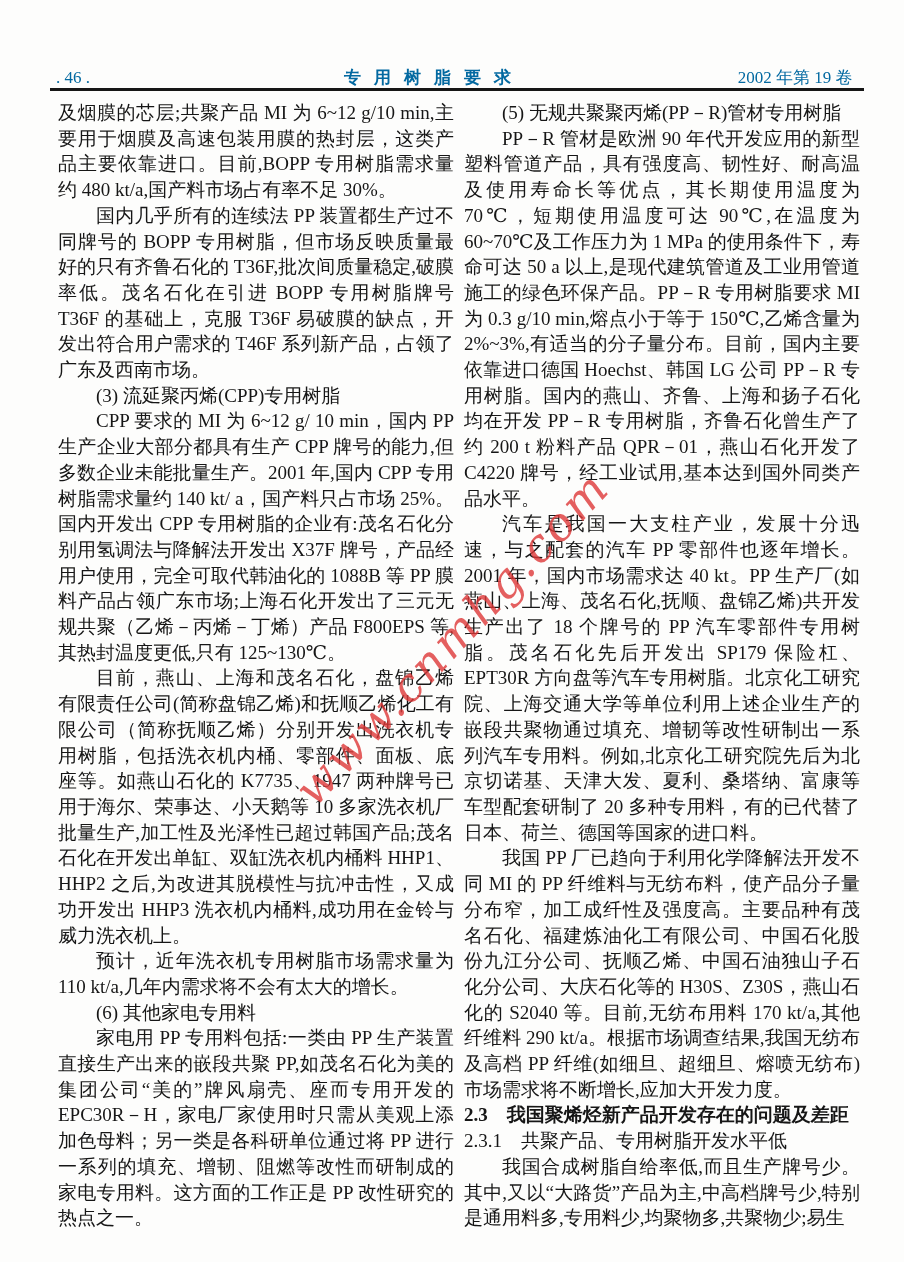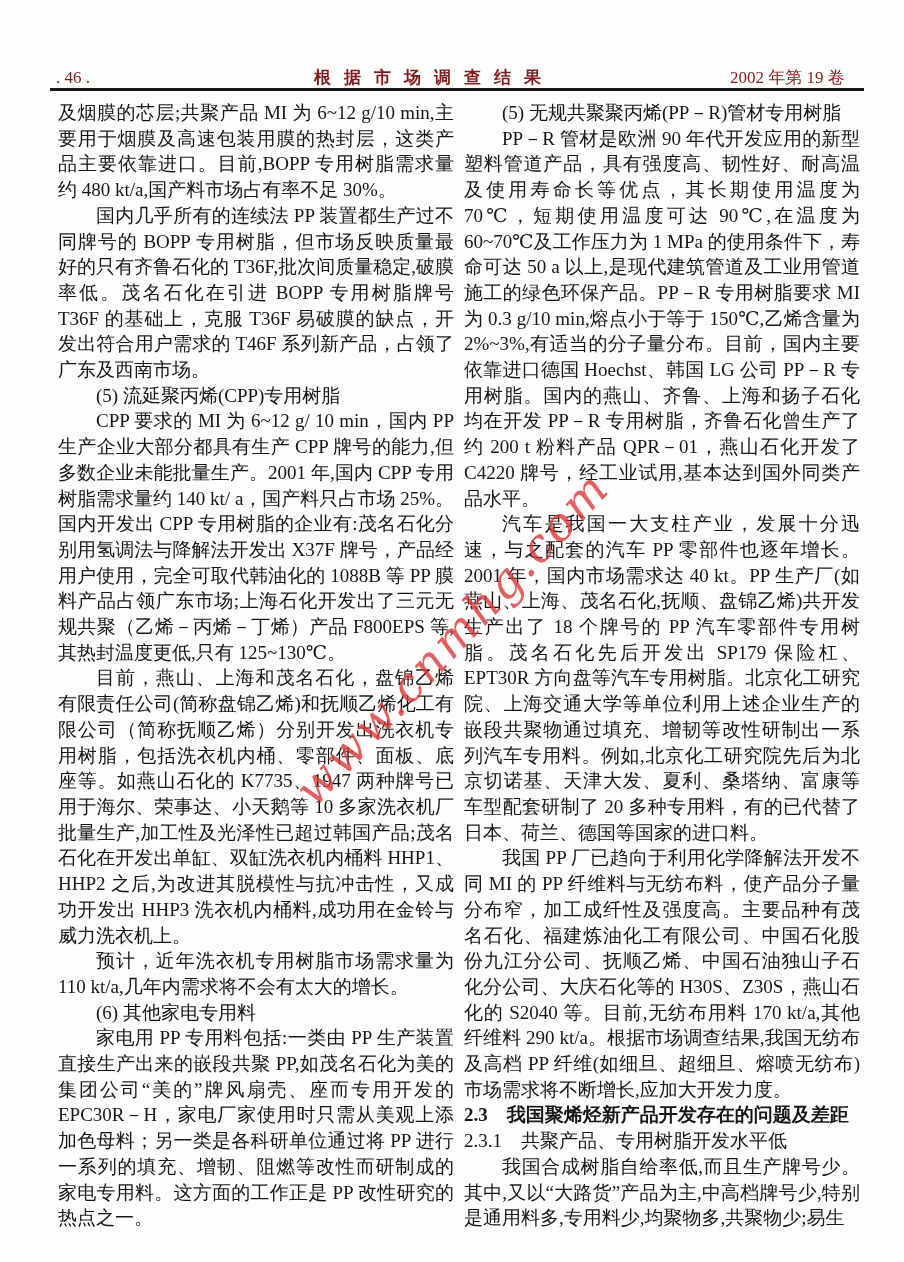--- a/index.html
+++ b/index.html
@@ -12,29 +12,29 @@
   .page{
     position:absolute;inset:0;
     background:#fdfdfc;
     color:#151515;
     overflow:hidden;
   }
   
   .running-head{
     position:absolute;top:66px;left:56px;right:44px;
     display:flex;justify-content:space-between;align-items:baseline;
-    font-size:17px;color:#7f1d1d;
+    font-size:17px;color:#0369a1;
   }
   .running-head .page-num{min-width:70px;}
   .running-head .journal{
     letter-spacing:13px;
     font-weight:bold;
     transform:translateX(6px);
   }
-  .running-head .issue{min-width:130px;text-align:left;}
+  .running-head .issue{min-width:130px;text-align:center;}
   .head-rule{
     position:absolute;top:88px;left:50px;right:40px;height:3px;
     background:#161616;
   }
   
   .columns{
     position:absolute;top:100px;left:58px;right:44px;
     display:flex;gap:10px;
   }
   .col{
@@ -62,31 +62,31 @@
     pointer-events:none;
   }
 </style>
 </head>
 <body>
 
 <div class="page">
 
   <div class="running-head">
     <span class="page-num">. 46 .</span>
-    <span class="journal">根据市场调查结果</span>
+    <span class="journal">专用树脂要求</span>
     <span class="issue">2002 年第 19 卷</span>
   </div>
   <div class="head-rule"></div>
 
   <div class="columns">
 
     <div class="col">
       <p>及烟膜的芯层;共聚产品 MI 为 6~12 g/10 min,主要用于烟膜及高速包装用膜的热封层，这类产品主要依靠进口。目前,BOPP 专用树脂需求量约 480 kt/a,国产料市场占有率不足 30%。</p>
       <p class="indent">国内几乎所有的连续法 PP 装置都生产过不同牌号的 BOPP 专用树脂，但市场反映质量最好的只有齐鲁石化的 T36F,批次间质量稳定,破膜率低。茂名石化在引进 BOPP 专用树脂牌号 T36F 的基础上，克服 T36F 易破膜的缺点，开发出符合用户需求的 T46F 系列新产品，占领了广东及西南市场。</p>
-      <p class="indent">(5) 流延聚丙烯(CPP)专用树脂</p>
+      <p class="indent">(3) 流延聚丙烯(CPP)专用树脂</p>
       <p class="indent">CPP 要求的 MI 为 6~12 g/ 10 min，国内 PP 生产企业大部分都具有生产 CPP 牌号的能力,但多数企业未能批量生产。2001 年,国内 CPP 专用树脂需求量约 140 kt/ a，国产料只占市场 25%。国内开发出 CPP 专用树脂的企业有:茂名石化分别用氢调法与降解法开发出 X37F 牌号，产品经用户使用，完全可取代韩油化的 1088B 等 PP 膜料产品占领广东市场;上海石化开发出了三元无规共聚（乙烯－丙烯－丁烯）产品 F800EPS 等,其热封温度更低,只有 125~130℃。</p>
       <p class="indent">目前，燕山、上海和茂名石化，盘锦乙烯有限责任公司(简称盘锦乙烯)和抚顺乙烯化工有限公司（简称抚顺乙烯）分别开发出洗衣机专用树脂，包括洗衣机内桶、零部件、面板、底座等。如燕山石化的 K7735、1947 两种牌号已用于海尔、荣事达、小天鹅等 10 多家洗衣机厂批量生产,加工性及光泽性已超过韩国产品;茂名石化在开发出单缸、双缸洗衣机内桶料 HHP1、HHP2 之后,为改进其脱模性与抗冲击性，又成功开发出 HHP3 洗衣机内桶料,成功用在金铃与威力洗衣机上。</p>
       <p class="indent">预计，近年洗衣机专用树脂市场需求量为 110 kt/a,几年内需求将不会有太大的增长。</p>
       <p class="indent">(6) 其他家电专用料</p>
       <p class="indent">家电用 PP 专用料包括:一类由 PP 生产装置直接生产出来的嵌段共聚 PP,如茂名石化为美的集团公司“美的”牌风扇壳、座而专用开发的 EPC30R－H，家电厂家使用时只需从美观上添加色母料；另一类是各科研单位通过将 PP 进行一系列的填充、增韧、阻燃等改性而研制成的家电专用料。这方面的工作正是 PP 改性研究的热点之一。</p>
     </div>
 
     <div class="col">
       <p class="indent">(5) 无规共聚聚丙烯(PP－R)管材专用树脂</p>
       <p class="indent">PP－R 管材是欧洲 90 年代开发应用的新型塑料管道产品，具有强度高、韧性好、耐高温及使用寿命长等优点，其长期使用温度为 70℃，短期使用温度可达 90℃,在温度为 60~70℃及工作压力为 1 MPa 的使用条件下，寿命可达 50 a 以上,是现代建筑管道及工业用管道施工的绿色环保产品。PP－R 专用树脂要求 MI 为 0.3 g/10 min,熔点小于等于 150℃,乙烯含量为 2%~3%,有适当的分子量分布。目前，国内主要依靠进口德国 Hoechst、韩国 LG 公司 PP－R 专用树脂。国内的燕山、齐鲁、上海和扬子石化均在开发 PP－R 专用树脂，齐鲁石化曾生产了约 200 t 粉料产品 QPR－01，燕山石化开发了 C4220 牌号，经工业试用,基本达到国外同类产品水平。</p>

